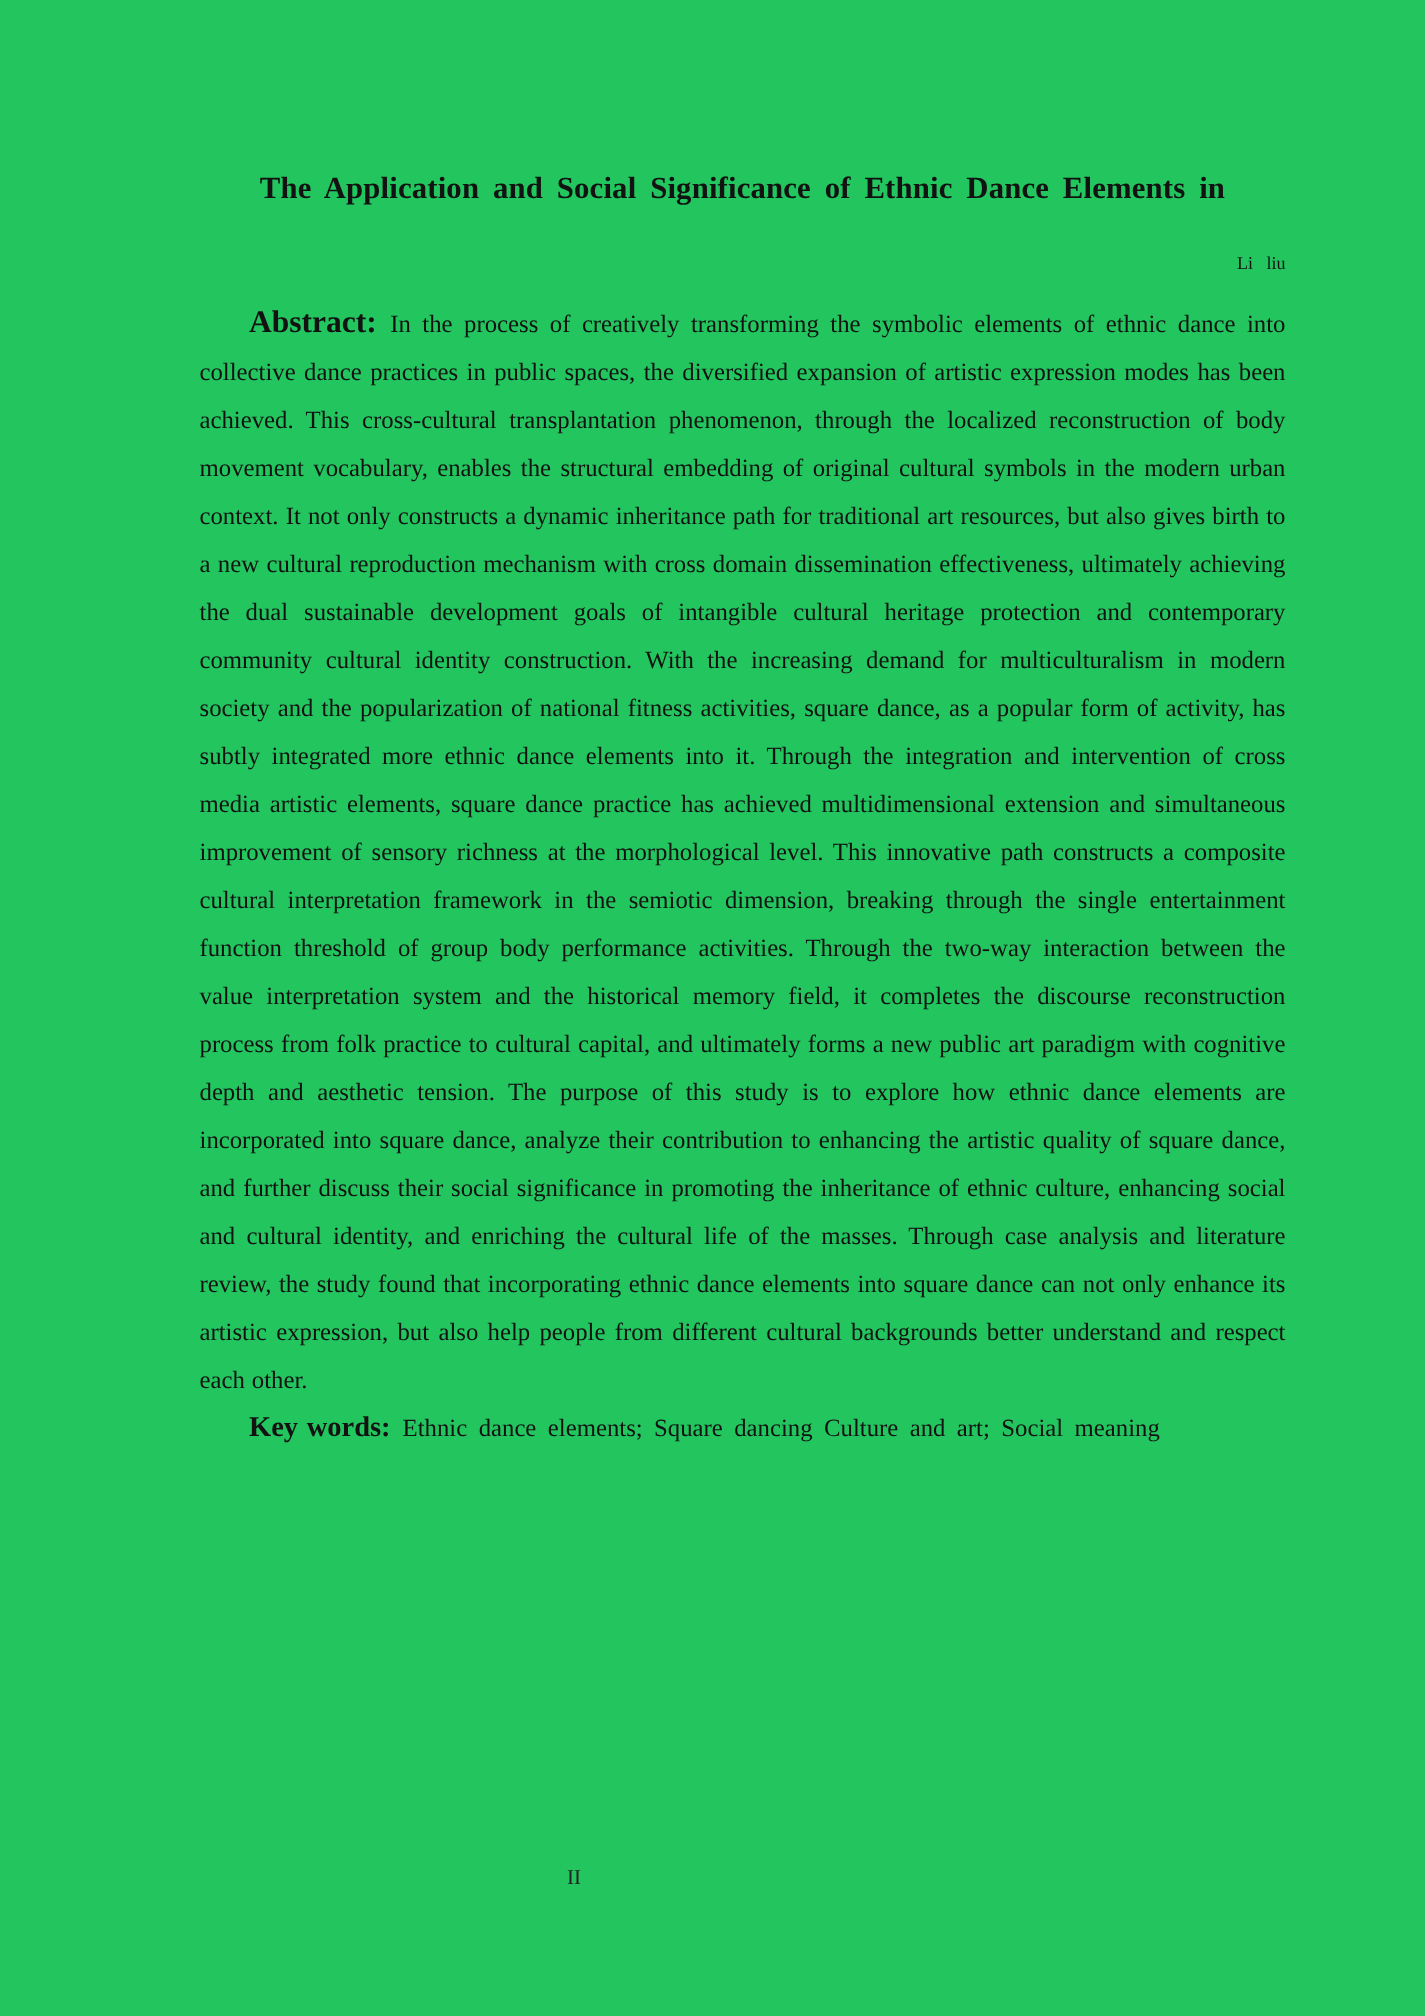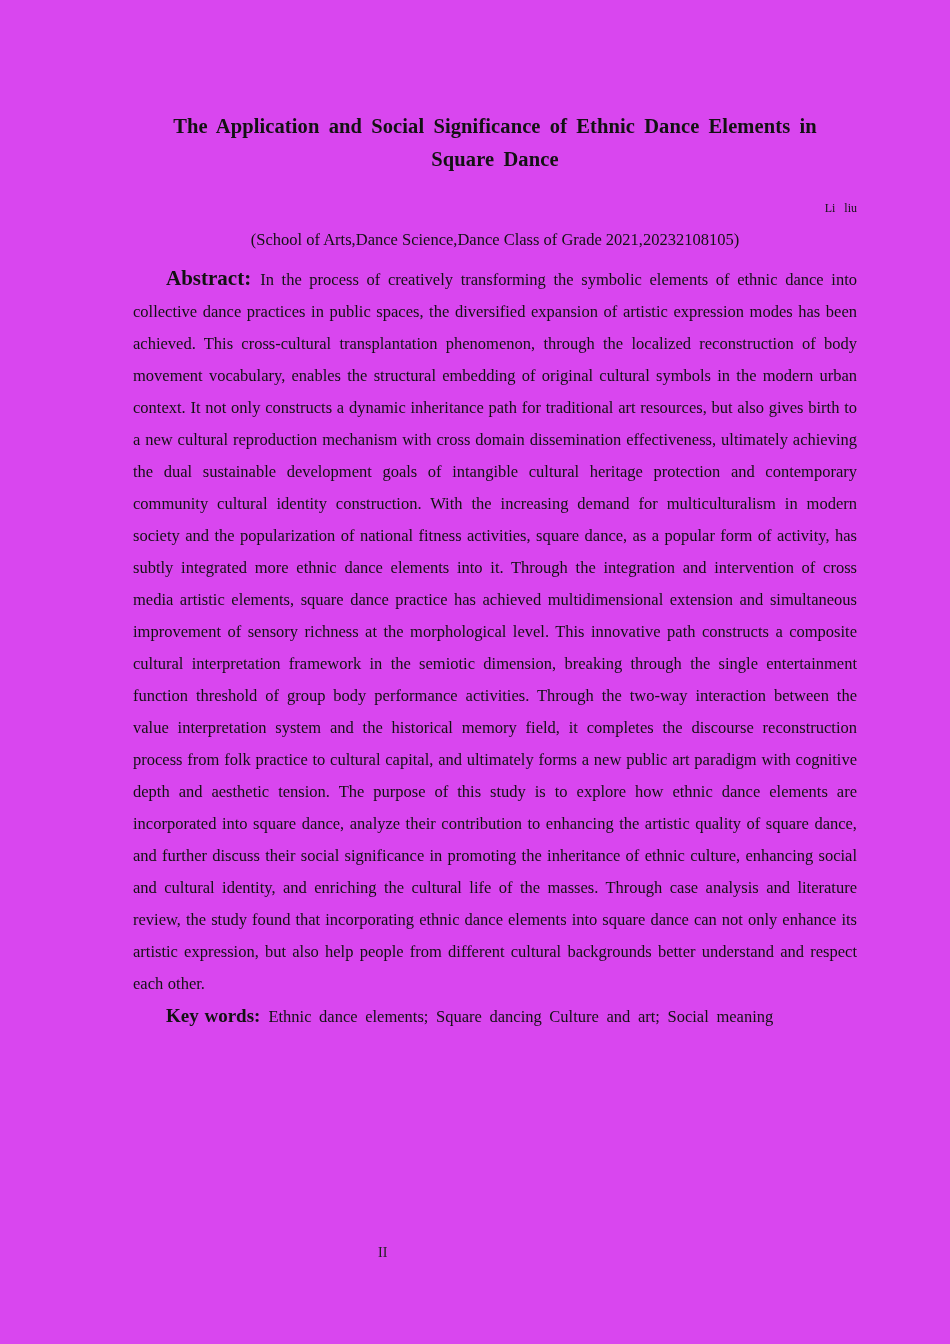--- a/index.html
+++ b/index.html
@@ -1,21 +1,21 @@
 <!DOCTYPE html>
 <html><head>
 <meta charset="utf-8">
 <style>
   * { margin: 0; padding: 0; box-sizing: border-box; }
   html, body { background: #ffffff; }
   .page {
     position: relative;
     width: 950px;
     height: 1344px;
-    background: #d946ef;
+    background: #22c55e;
     color: #121212;
     font-family: "Liberation Serif", "DejaVu Serif", serif;
     overflow: hidden;
   }
   .content {
     position: absolute;
     left: 133px;
     top: 0;
     width: 724px;
     padding-top: 110px;
@@ -77,25 +77,23 @@
     color: #222;
   }
 </style>
 </head>
 <body>
 
 <div class="page">
   <div class="content">
 
     <div class="title-line">The Application and Social Significance of Ethnic Dance Elements in</div>
-    <div class="title-line">Square Dance</div>
 
     <div class="author">Li liu</div>
 
-    <div class="affiliation">(School of Arts,Dance Science,Dance Class of Grade 2021,20232108105)</div>
 
     <p class="abstract"><span class="label">Abstract:</span><span>In the process of creatively transforming the symbolic elements of ethnic dance into collective dance practices in public spaces, the diversified expansion of artistic expression modes has been achieved. This cross-cultural transplantation phenomenon, through the localized reconstruction of body movement vocabulary, enables the structural embedding of original cultural symbols in the modern urban context. It not only constructs a dynamic inheritance path for traditional art resources, but also gives birth to a new cultural reproduction mechanism with cross domain dissemination effectiveness, ultimately achieving the dual sustainable development goals of intangible cultural heritage protection and contemporary community cultural identity construction. With the increasing demand for multiculturalism in modern society and the popularization of national fitness activities, square dance, as a popular form of activity, has subtly integrated more ethnic dance elements into it. Through the integration and intervention of cross media artistic elements, square dance practice has achieved multidimensional extension and simultaneous improvement of sensory richness at the morphological level. This innovative path constructs a composite cultural interpretation framework in the semiotic dimension, breaking through the single entertainment function threshold of group body performance activities. Through the two-way interaction between the value interpretation system and the historical memory field, it completes the discourse reconstruction process from folk practice to cultural capital, and ultimately forms a new public art paradigm with cognitive depth and aesthetic tension. The purpose of this study is to explore how ethnic dance elements are incorporated into square dance, analyze their contribution to enhancing the artistic quality of square dance, and further discuss their social significance in promoting the inheritance of ethnic culture, enhancing social and cultural identity, and enriching the cultural life of the masses. Through case analysis and literature review, the study found that incorporating ethnic dance elements into square dance can not only enhance its artistic expression, but also help people from different cultural backgrounds better understand and respect each other.</span></p>
 
     <p class="keywords"><span class="label">Key words:</span><span>Ethnic dance elements; Square dancing Culture and art; Social meaning</span></p>
 
   </div>
 
   <div class="page-number">II</div>
 </div>
 

